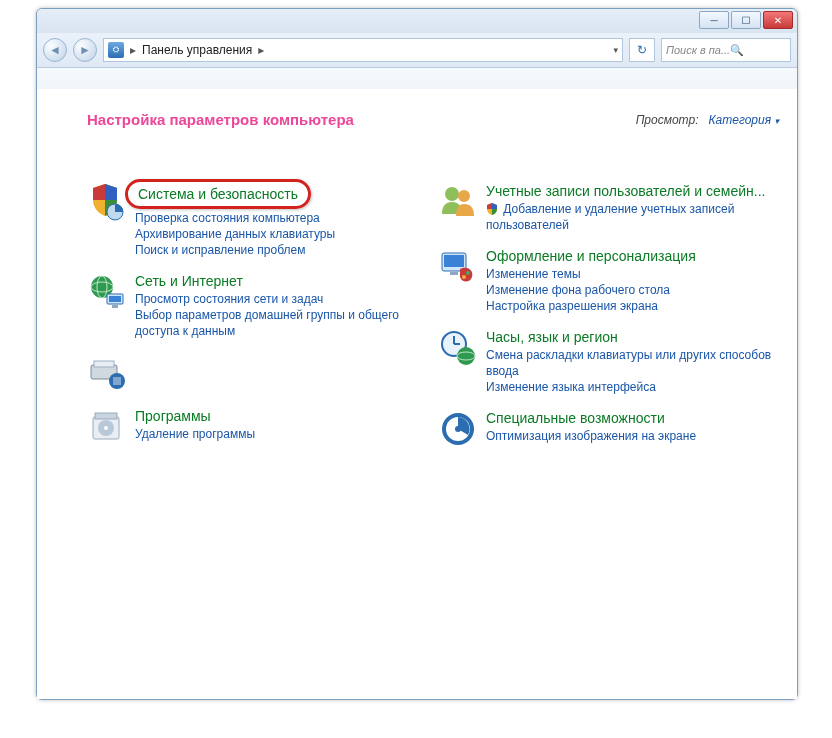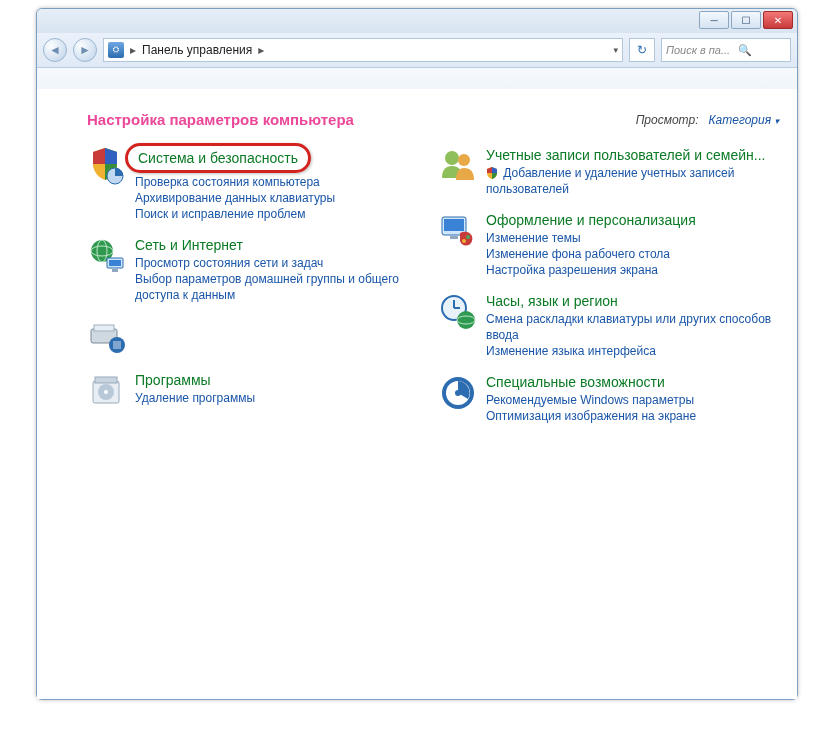--- a/index.html
+++ b/index.html
@@ -110,21 +110,21 @@
     width: 120px;
     height: 22px;
     border: 1px solid #b0c6dd;
     background: #fff;
     display: flex;
     align-items: center;
     padding: 0 4px;
     color: #888;
     font-style: italic;
     font-size: 11px;
-    gap: 8px;
+    gap: 0;
   }
   .search .mag { font-style: normal; color:#2c6cb0; }
   
   .menubar {
     height: 22px;
     background: linear-gradient(#f5f9fd, #e9f0f8);
     border-bottom: 1px solid #cdd9e6;
     display: flex;
     align-items: center;
     padding: 17px 6px;
@@ -159,21 +159,21 @@
     font-size: 12px;
     color: #444;
     font-style: italic;
   }
   .viewby .viewlink { color: #1a56a8; }
   .viewby .chev { font-size:9px; color:#1a56a8; }
   .columns {
     display: flex;
     gap: 10px;
   }
-  .col { flex: 1; }
+  .col { flex: 1; margin-top: 36px; }
   .category {
     display: flex;
     gap: 8px;
     margin-bottom: 14px;
   }
   .cat-icon {
     width: 40px;
     height: 40px;
     flex-shrink: 0;
     display:flex;align-items:center;justify-content:center;
@@ -392,21 +392,20 @@
           <div class="cat-icon">
             <svg width="40" height="40" viewBox="0 0 40 40">
               <circle cx="20" cy="20" r="16" fill="#2c6cb0"></circle>
               <circle cx="20" cy="20" r="12" fill="#fff"></circle>
               <path d="M20 20 L20 8 A12 12 0 0 1 30 26 Z" fill="#2c6cb0"></path>
               <circle cx="20" cy="20" r="3" fill="#2c6cb0"></circle>
             </svg>
           </div>
           <div class="cat-body">
             <div class="cat-title">Специальные возможности</div>
-            <span class="cat-link">Рекомендуемые Windows параметры</span>
             <span class="cat-link">Оптимизация изображения на экране</span>
           </div>
         </div>
 
       </div>
     </div>
   </div>
 </div>
 
 </body></html>

